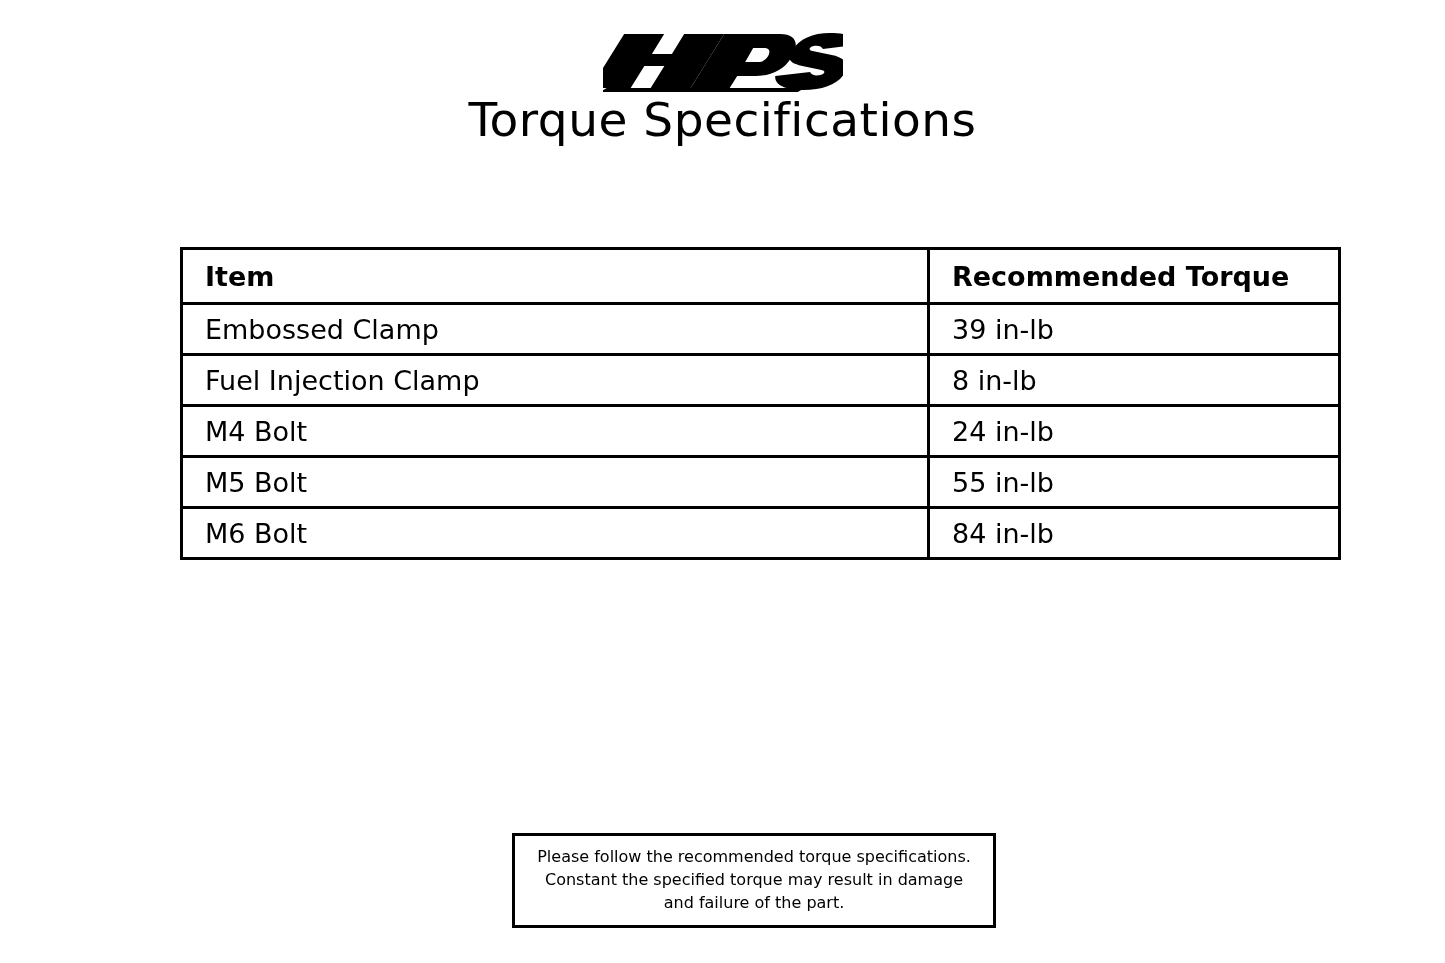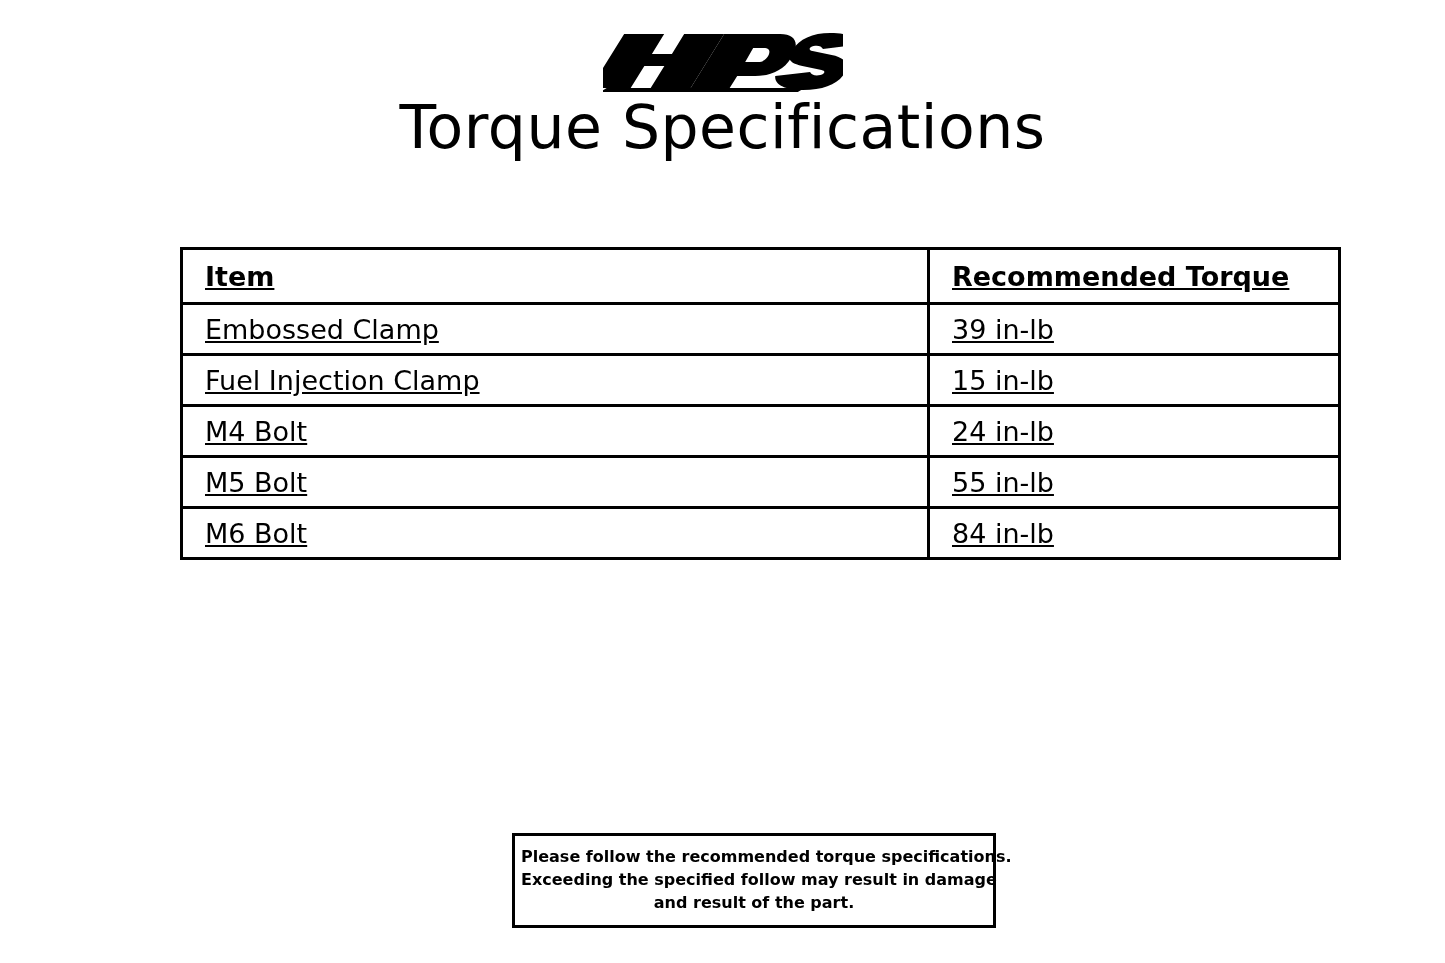--- a/index.html
+++ b/index.html
@@ -25,21 +25,21 @@
     box-sizing: border-box;
   }
   .logo-svg {
     display: inline-block;
     vertical-align: top;
   }
 
   
   .page-title {
     text-align: center;
-    font-size: 60px;
+    font-size: 47px;
     font-weight: 400;
     letter-spacing: 0.5px;
     margin: 14px 0 0 0;
     font-family: "DejaVu Sans", sans-serif;
   }
 
   
   .table-wrap {
     position: absolute;
     left: 180px;
@@ -54,21 +54,20 @@
   table.spec-table td,
   table.spec-table th {
     border: 3px solid #000000;
     text-align: left;
     vertical-align: middle;
     padding: 0 0 0 22px;
     height: 48px;
     font-size: 27px;
     font-weight: 400;
     font-family: "DejaVu Sans", sans-serif;
-    text-decoration: underline;
   }
   table.spec-table th {
     font-weight: bold;
     font-size: 27px;
     height: 52px;
   }
   .col-item   { width: 722px; }
   .col-torque { width: 386px; }
 
   
@@ -77,21 +76,21 @@
     left: 512px;
     top: 833px;
     width: 484px;
     border: 3px solid #000000;
     box-sizing: border-box;
     padding: 9px 6px 10px 6px;
     text-align: center;
   }
   .note-line {
     font-size: 16px;
-    font-weight: bold;
+    font-weight: normal;
     line-height: 1.45;
     font-family: "DejaVu Sans", sans-serif;
     white-space: nowrap;
   }
 </style>
 </head>
 <body>
 
 <div class="logo-wrap">
   <svg class="logo-svg" width="240" height="62" viewBox="0 0 240 62" aria-label="HPS">
@@ -122,35 +121,35 @@
         <th class="col-torque">Recommended Torque</th>
       </tr>
     </thead>
     <tbody>
       <tr>
         <td>Embossed Clamp</td>
         <td>39 in-lb</td>
       </tr>
       <tr>
         <td>Fuel Injection Clamp</td>
-        <td>15 in-lb</td>
+        <td>8 in-lb</td>
       </tr>
       <tr>
         <td>M4 Bolt</td>
         <td>24 in-lb</td>
       </tr>
       <tr>
         <td>M5 Bolt</td>
         <td>55 in-lb</td>
       </tr>
       <tr>
         <td>M6 Bolt</td>
         <td>84 in-lb</td>
       </tr>
     </tbody>
   </table>
 </div>
 
 <div class="note-box">
   <div class="note-line">Please follow the recommended torque specifications.</div>
-  <div class="note-line">Exceeding the specified follow may result in damage</div>
-  <div class="note-line">and result of the part.</div>
+  <div class="note-line">Constant the specified torque may result in damage</div>
+  <div class="note-line">and failure of the part.</div>
 </div>
 
 </body></html>

